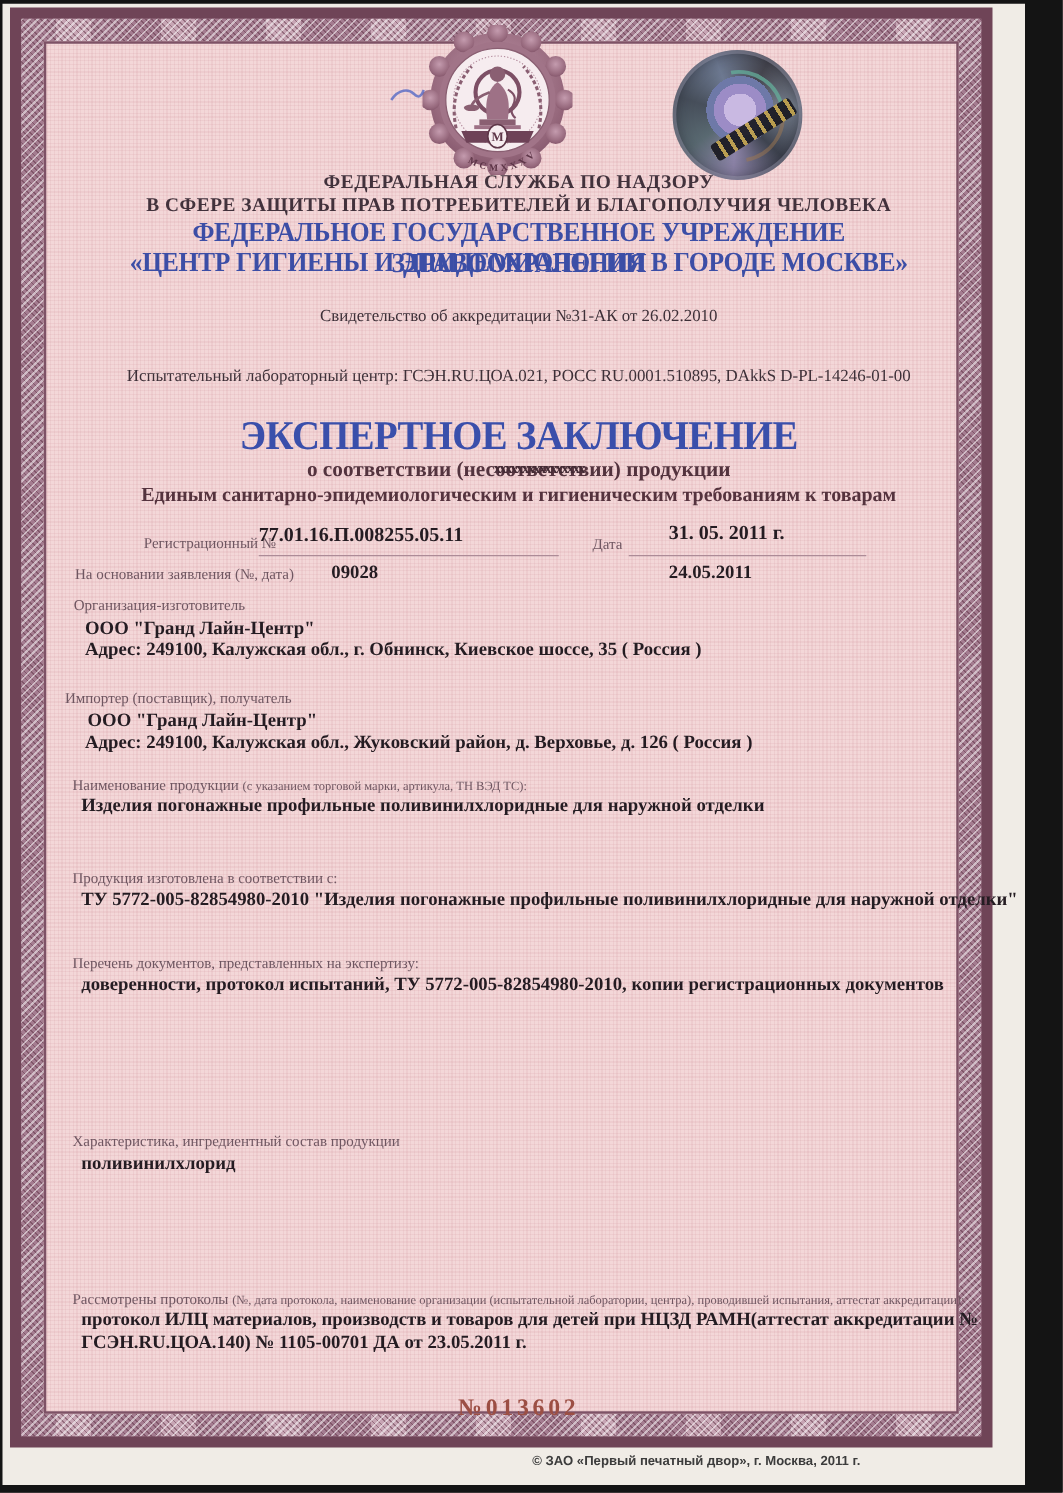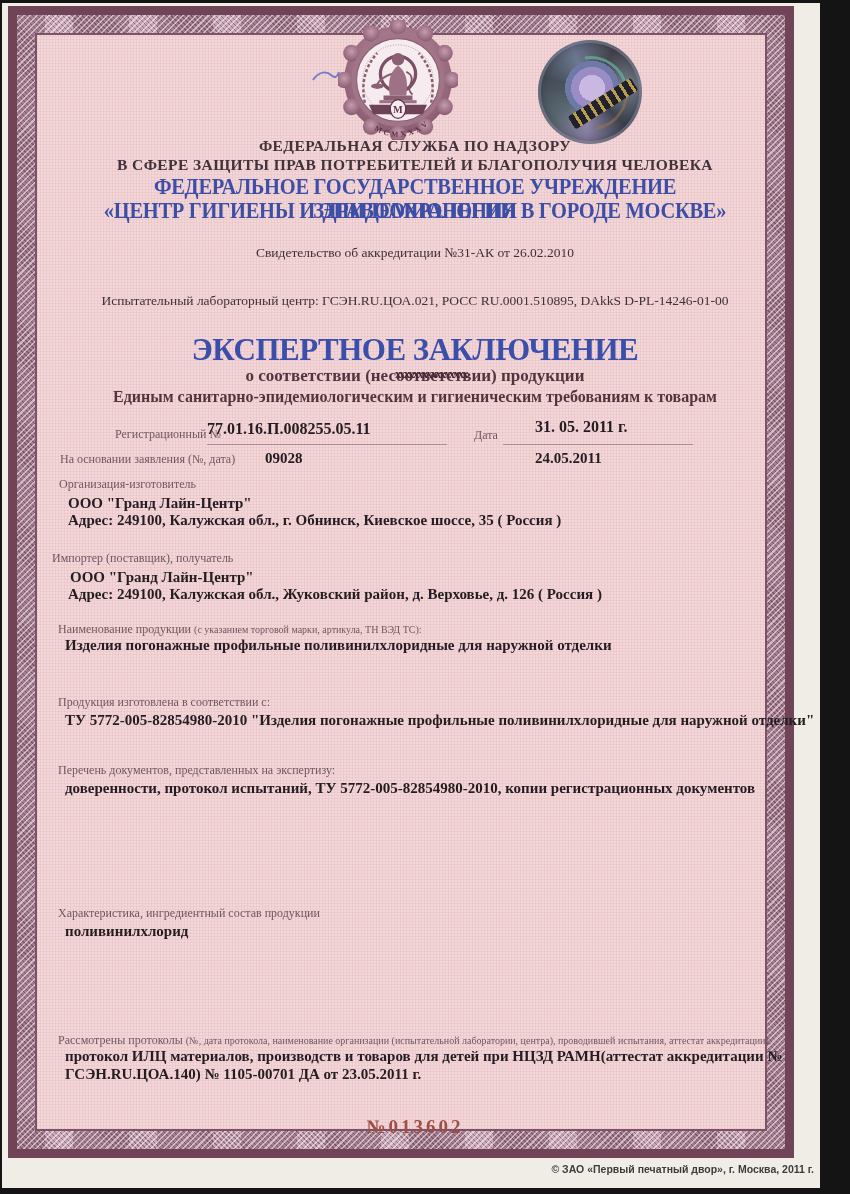--- a/index.html
+++ b/index.html
@@ -163,15 +163,15 @@
     <div class="t val" style="left:65px;top:780px;">доверенности, протокол испытаний, ТУ 5772-005-82854980-2010, копии регистрационных документов</div>
 
     <div class="t lbl" style="left:58px;top:906px;">Характеристика, ингредиентный состав продукции</div>
     <div class="t val" style="left:65px;top:923px;">поливинилхлорид</div>
 
     <div class="t wrapblock" style="left:58px;top:1030px;width:740px;"><span class="lbl">Рассмотрены протоколы </span><span class="lbl-sm">(№, дата протокола, наименование организации (испытательной лаборатории, центра), проводившей испытания, аттестат аккредитации):</span></div>
     <div class="t val wrapblock" style="left:65px;top:1047px;width:735px;line-height:18px;">протокол ИЛЦ материалов, производств и товаров для детей при НЦЗД РАМН(аттестат аккредитации № ГСЭН.RU.ЦОА.140) № 1105-00701 ДА от 23.05.2011 г.</div>
 
     <div class="t serial" style="left:55px;top:1096px;width:720px;text-align:center;margin-top:20px;">№013602</div>
 
-    <div class="t credit" style="left:300px;top:1163px;width:514px;text-align:right;">© ЗАО «Первый печатный двор»,  г. Москва,  2011 г.</div>
+    <div class="t credit" style="left:300px;top:1163px;width:514px;text-align:center;">© ЗАО «Первый печатный двор»,  г. Москва,  2011 г.</div>
   </div>
 </div>
 
 </body></html>

